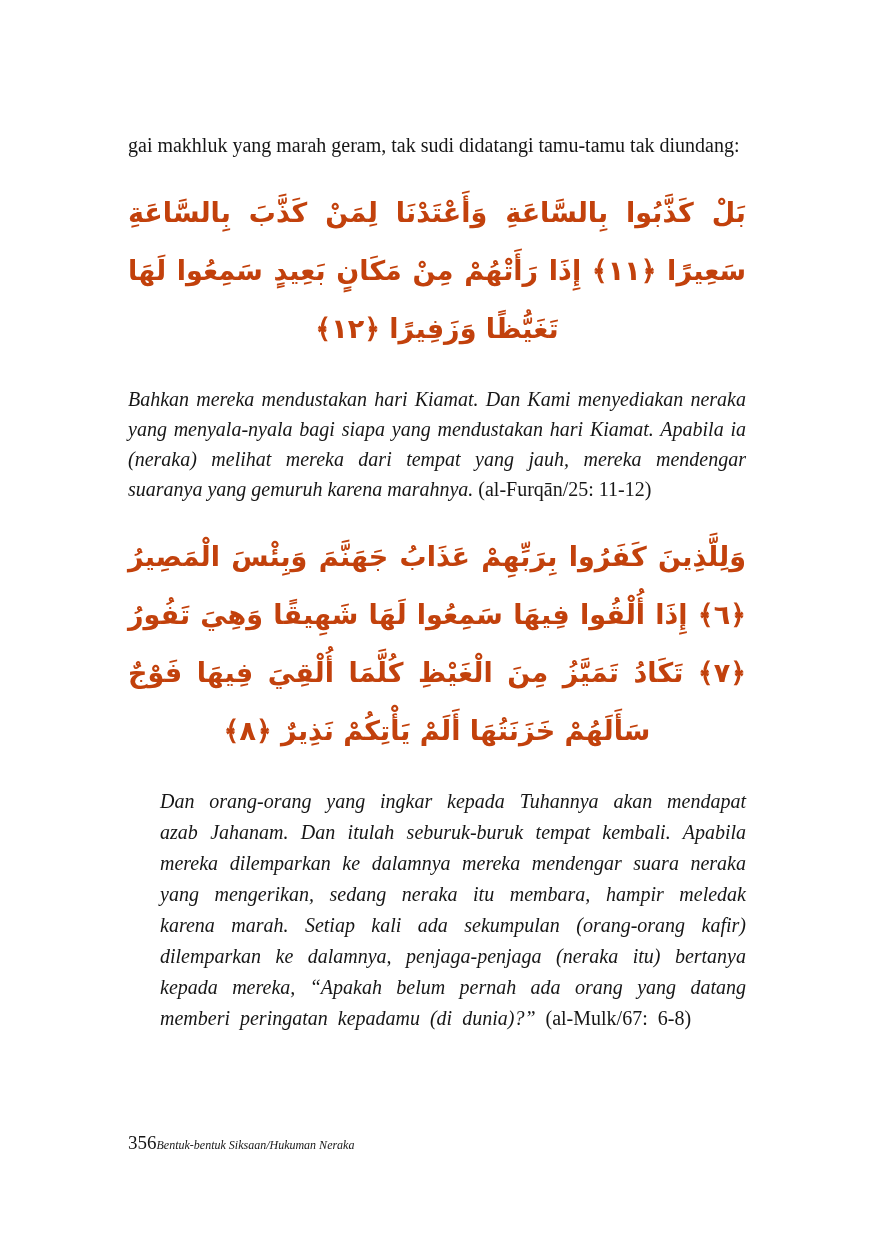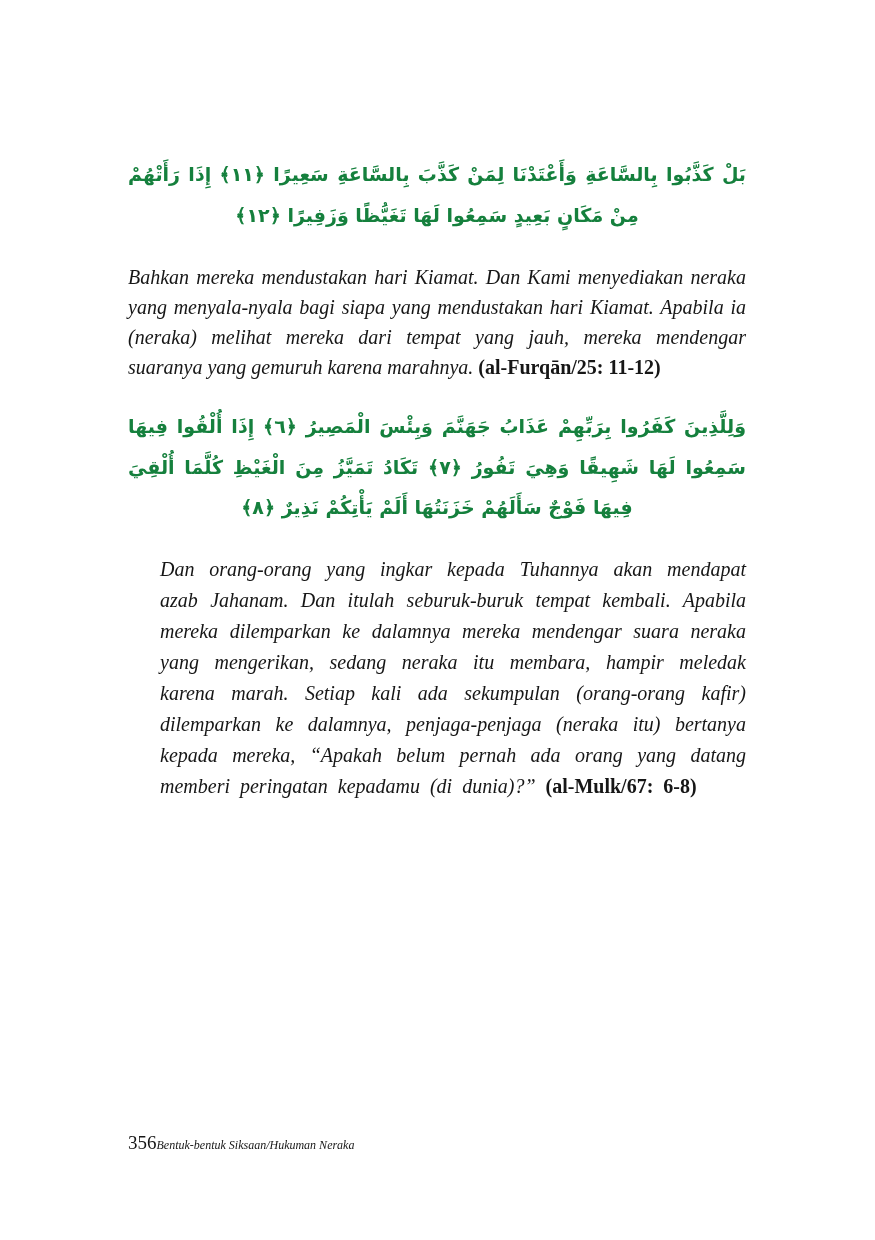--- a/index.html
+++ b/index.html
@@ -35,38 +35,37 @@
   .para-indent {
     text-indent: 72px;
     margin-top: 24px;
   }
   .translation {
     font-style: italic;
     margin-top: 26px;
   }
   .translation .citation-roman {
     font-style: normal;
-    font-weight: bold;
   }
   .translation.wide {
     word-spacing: 5px;
     line-height: 1.55;
     margin-left: 32px;
   }
   .arabic {
     direction: rtl;
     unicode-bidi: embed;
     font-family: "DejaVu Sans", sans-serif;
     font-weight: bold;
-    font-size: 19px;
+    font-size: 27px;
     line-height: 2.15;
     text-align: justify;
     text-align-last: center;
     margin: 24px 0 10px 0;
-    color: #15803d;
+    color: #c2410c;
   }
   .footer {
     position: absolute;
     left: 128px;
     width: 618px;
     top: 1132px;
     display: flex;
     justify-content: flex-start;
     align-items: baseline;
     font-size: 19px;
@@ -75,20 +74,21 @@
     font-style: italic;
     font-size: 12px;
   }
 </style>
 </head>
 <body>
 
 <div class="page">
   <div class="content">
 
+    <p class="body roman">gai makhluk yang marah geram, tak sudi didatangi tamu-tamu tak diundang:</p>
 
     <p class="arabic" dir="rtl" lang="ar">بَلْ كَذَّبُوا بِالسَّاعَةِ وَأَعْتَدْنَا لِمَنْ كَذَّبَ بِالسَّاعَةِ سَعِيرًا ﴿١١﴾ إِذَا رَأَتْهُمْ مِنْ مَكَانٍ بَعِيدٍ سَمِعُوا لَهَا تَغَيُّظًا وَزَفِيرًا ﴿١٢﴾</p>
 
     <p class="body translation">
       <span class="italic">Bahkan mereka mendustakan hari Kiamat. Dan Kami menyediakan neraka yang menyala-nyala bagi siapa yang mendustakan hari Kiamat. Apabila ia (neraka) melihat mereka dari tempat yang jauh, mereka mendengar suaranya yang gemuruh karena marahnya. </span><span class="citation-roman">(al-Furqān/25: 11-12)</span>
     </p>
 
 
     <p class="arabic" dir="rtl" lang="ar">وَلِلَّذِينَ كَفَرُوا بِرَبِّهِمْ عَذَابُ جَهَنَّمَ وَبِئْسَ الْمَصِيرُ ﴿٦﴾ إِذَا أُلْقُوا فِيهَا سَمِعُوا لَهَا شَهِيقًا وَهِيَ تَفُورُ ﴿٧﴾ تَكَادُ تَمَيَّزُ مِنَ الْغَيْظِ كُلَّمَا أُلْقِيَ فِيهَا فَوْجٌ سَأَلَهُمْ خَزَنَتُهَا أَلَمْ يَأْتِكُمْ نَذِيرٌ ﴿٨﴾</p>
 

